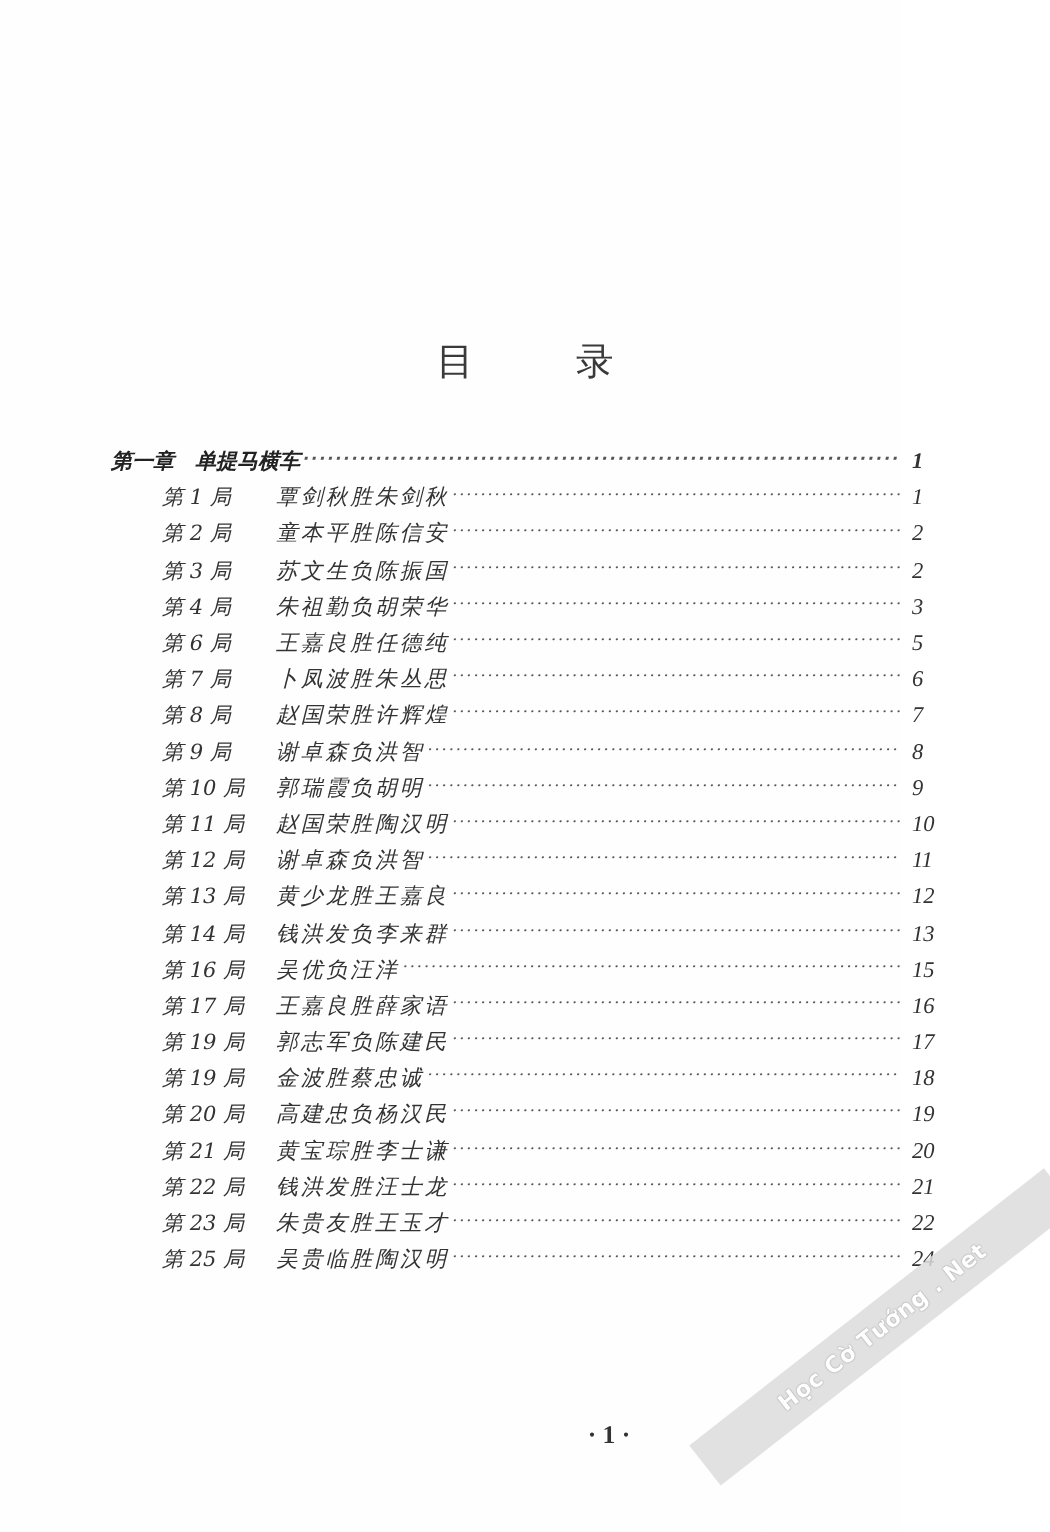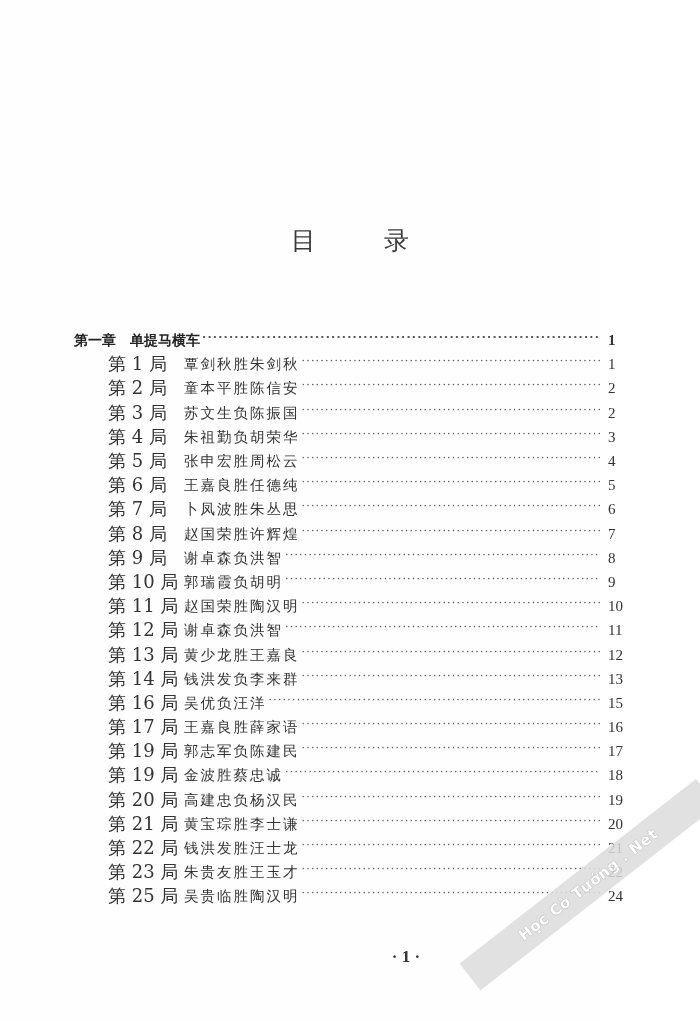--- a/index.html
+++ b/index.html
@@ -31,23 +31,24 @@
       font-family: "DejaVu Sans", "Liberation Sans", sans-serif;
       font-size: 25px;
       font-weight: normal;
       color: #3a3a3a;
       letter-spacing: 30px;
       padding-left: 30px;
       box-sizing: border-box;
     }
     .toc {
       position: absolute;
-      top: 328px;
+      top: 296px;
       left: 74px;
       width: 560px;
+      font-style: italic;
     }
     .toc-row {
       position: relative;
       height: 24.2px;
       display: flex;
       align-items: center;
       font-size: 14.5px;
       line-height: 24px;
       white-space: nowrap;
     }
@@ -60,21 +61,21 @@
     .toc-row.game {
       padding-left: 34px;
       color: #333;
     }
     .chapter-num {
       margin-right: 14px;
     }
     .game-num {
       display: inline-block;
       width: 76px;
-      font-size: 18px;
+      font-size: 14px;
     }
     .game-title {
       letter-spacing: 2px;
     }
     .leader {
       flex: 1;
       overflow: hidden;
       margin: 0 8px 0 2px;
       color: #555;
       letter-spacing: 1.2px;
@@ -162,26 +163,20 @@
       <span class="leader"></span>
       <span class="page-ref">2</span>
     </div>
     <div class="toc-row game">
       <span class="game-num">第 4 局</span>
       <span class="game-title">朱祖勤负胡荣华</span>
       <span class="leader"></span>
       <span class="page-ref">3</span>
     </div>
     <div class="toc-row game">
-      <span class="game-num">第 5 局</span>
-      <span class="game-title">张申宏胜周松云</span>
-      <span class="leader"></span>
-      <span class="page-ref">4</span>
-    </div>
-    <div class="toc-row game">
       <span class="game-num">第 6 局</span>
       <span class="game-title">王嘉良胜任德纯</span>
       <span class="leader"></span>
       <span class="page-ref">5</span>
     </div>
     <div class="toc-row game">
       <span class="game-num">第 7 局</span>
       <span class="game-title">卜凤波胜朱丛思</span>
       <span class="leader"></span>
       <span class="page-ref">6</span>

